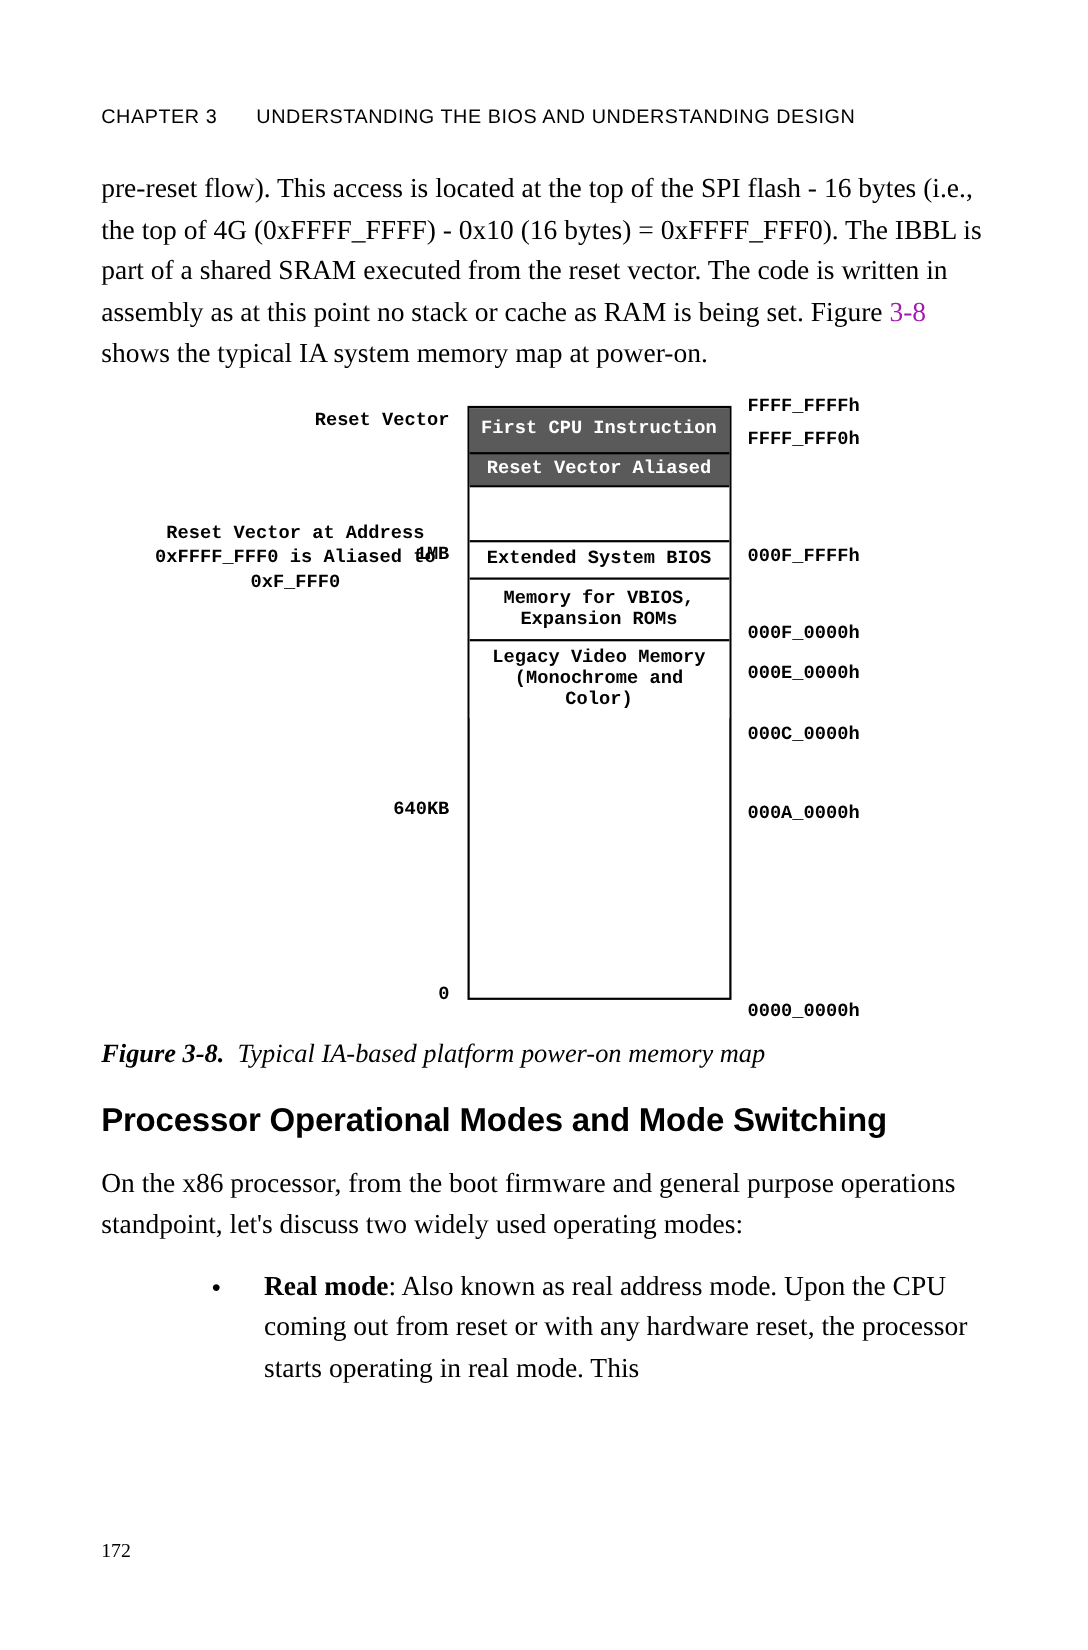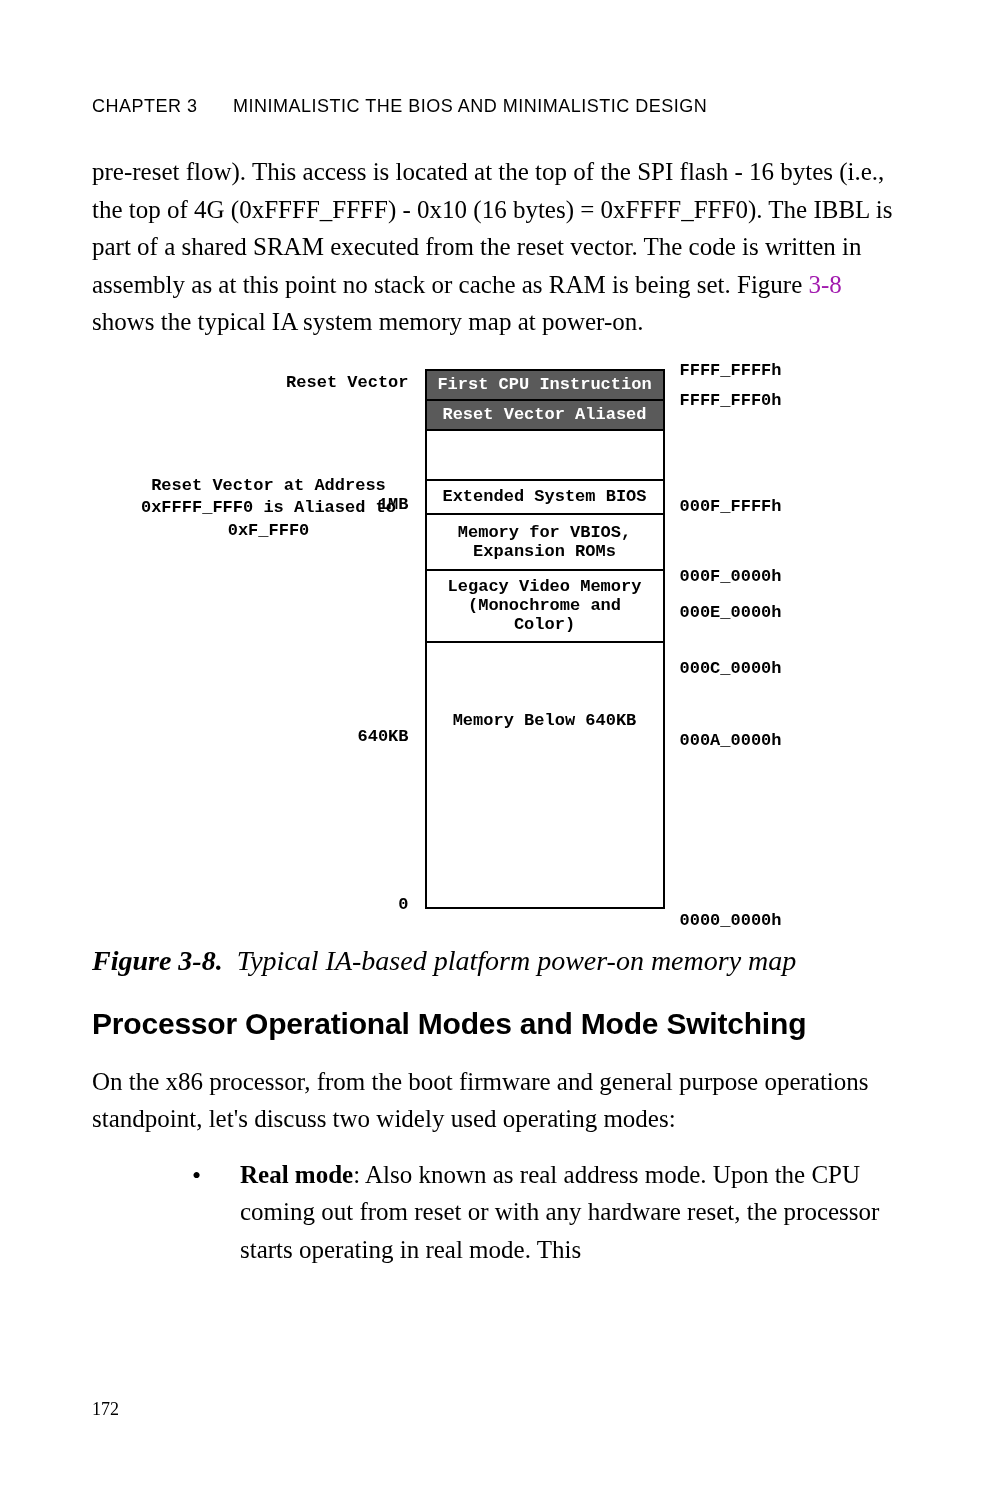--- a/index.html
+++ b/index.html
@@ -38,21 +38,21 @@
     margin: 0 0 18px 0;
   }
   .body-text .link { color: #a21caf; }
   .figure-wrap {
     margin: 10px auto 10px auto;
     width: 780px;
     position: relative;
   }
   .figure-caption {
     font-family: 'Palatino Linotype', Palatino, Georgia, serif;
-    font-size: 28px;
+    font-size: 24px;
     margin: 16px 0 30px 0;
   }
   .figure-caption b { font-style: italic; font-weight: 700; }
   .figure-caption i { font-style: italic; }
   .h2 {
     font-family: Arial, Helvetica, sans-serif;
     font-weight: 700;
     font-size: 30px;
     margin: 28px 0 22px 0;
     letter-spacing: -0.2px;
@@ -140,38 +140,37 @@
     width: 280px;
   }
 </style>
 </head>
 <body>
 
 <div class="page">
 
   <div class="running-head">
     <span class="chnum">CHAPTER 3</span>
-    <span>MINIMALISTIC THE BIOS AND MINIMALISTIC DESIGN</span>
+    <span>UNDERSTANDING THE BIOS AND UNDERSTANDING DESIGN</span>
   </div>
 
   <p class="body-text">
     <span>pre-reset flow). This access is located at the top of the SPI flash - 16 bytes (i.e., the top of 4G (0xFFFF_FFFF) - 0x10 (16 bytes) = 0xFFFF_FFF0). The IBBL is part of a shared SRAM executed from the reset vector. The code is written in assembly as at this point no stack or cache as RAM is being set. Figure </span><span class="link">3-8</span><span> shows the typical IA system memory map at power-on.</span>
   </p>
 
   <div class="figure-wrap">
     <div class="memmap">
 
       <div class="stack">
-        <div class="seg dark" style="height:28px">First CPU Instruction</div>
+        <div class="seg dark" style="height:40px">First CPU Instruction</div>
         <div class="seg dark" style="height:30px">Reset Vector Aliased</div>
         <div class="seg light" style="height:50px"></div>
         <div class="seg light" style="height:34px">Extended System BIOS</div>
         <div class="seg light" style="height:56px">Memory for VBIOS, Expansion ROMs</div>
         <div class="seg light" style="height:72px">Legacy Video Memory (Monochrome and Color)</div>
-        <div class="seg light" style="height:158px">Memory Below 640KB</div>
       </div>
 
       <div class="addr" style="top:2px">FFFF_FFFFh</div>
       <div class="addr" style="top:32px">FFFF_FFF0h</div>
       <div class="addr" style="top:138px">000F_FFFFh</div>
       <div class="addr" style="top:208px">000F_0000h</div>
       <div class="addr" style="top:244px">000E_0000h</div>
       <div class="addr" style="top:300px">000C_0000h</div>
       <div class="addr" style="top:372px">000A_0000h</div>
       <div class="addr" style="top:552px">0000_0000h</div>

